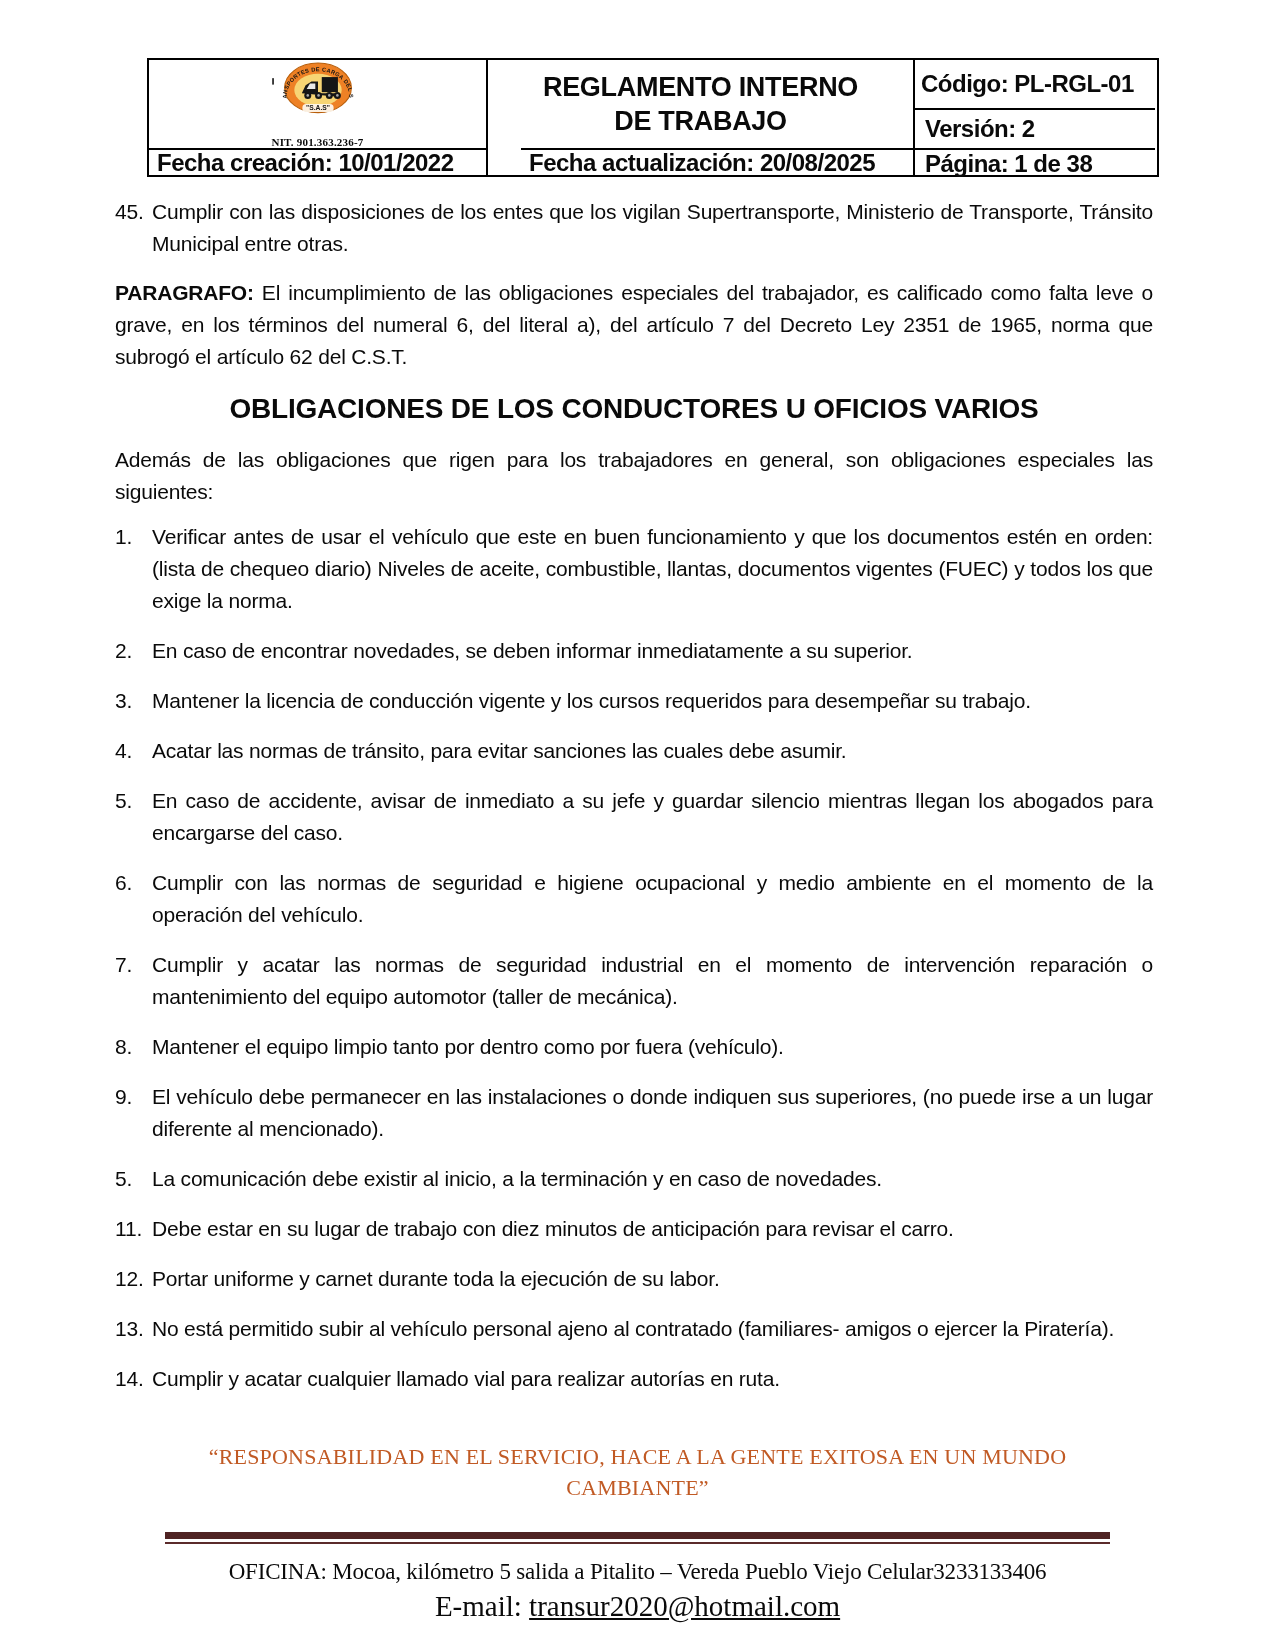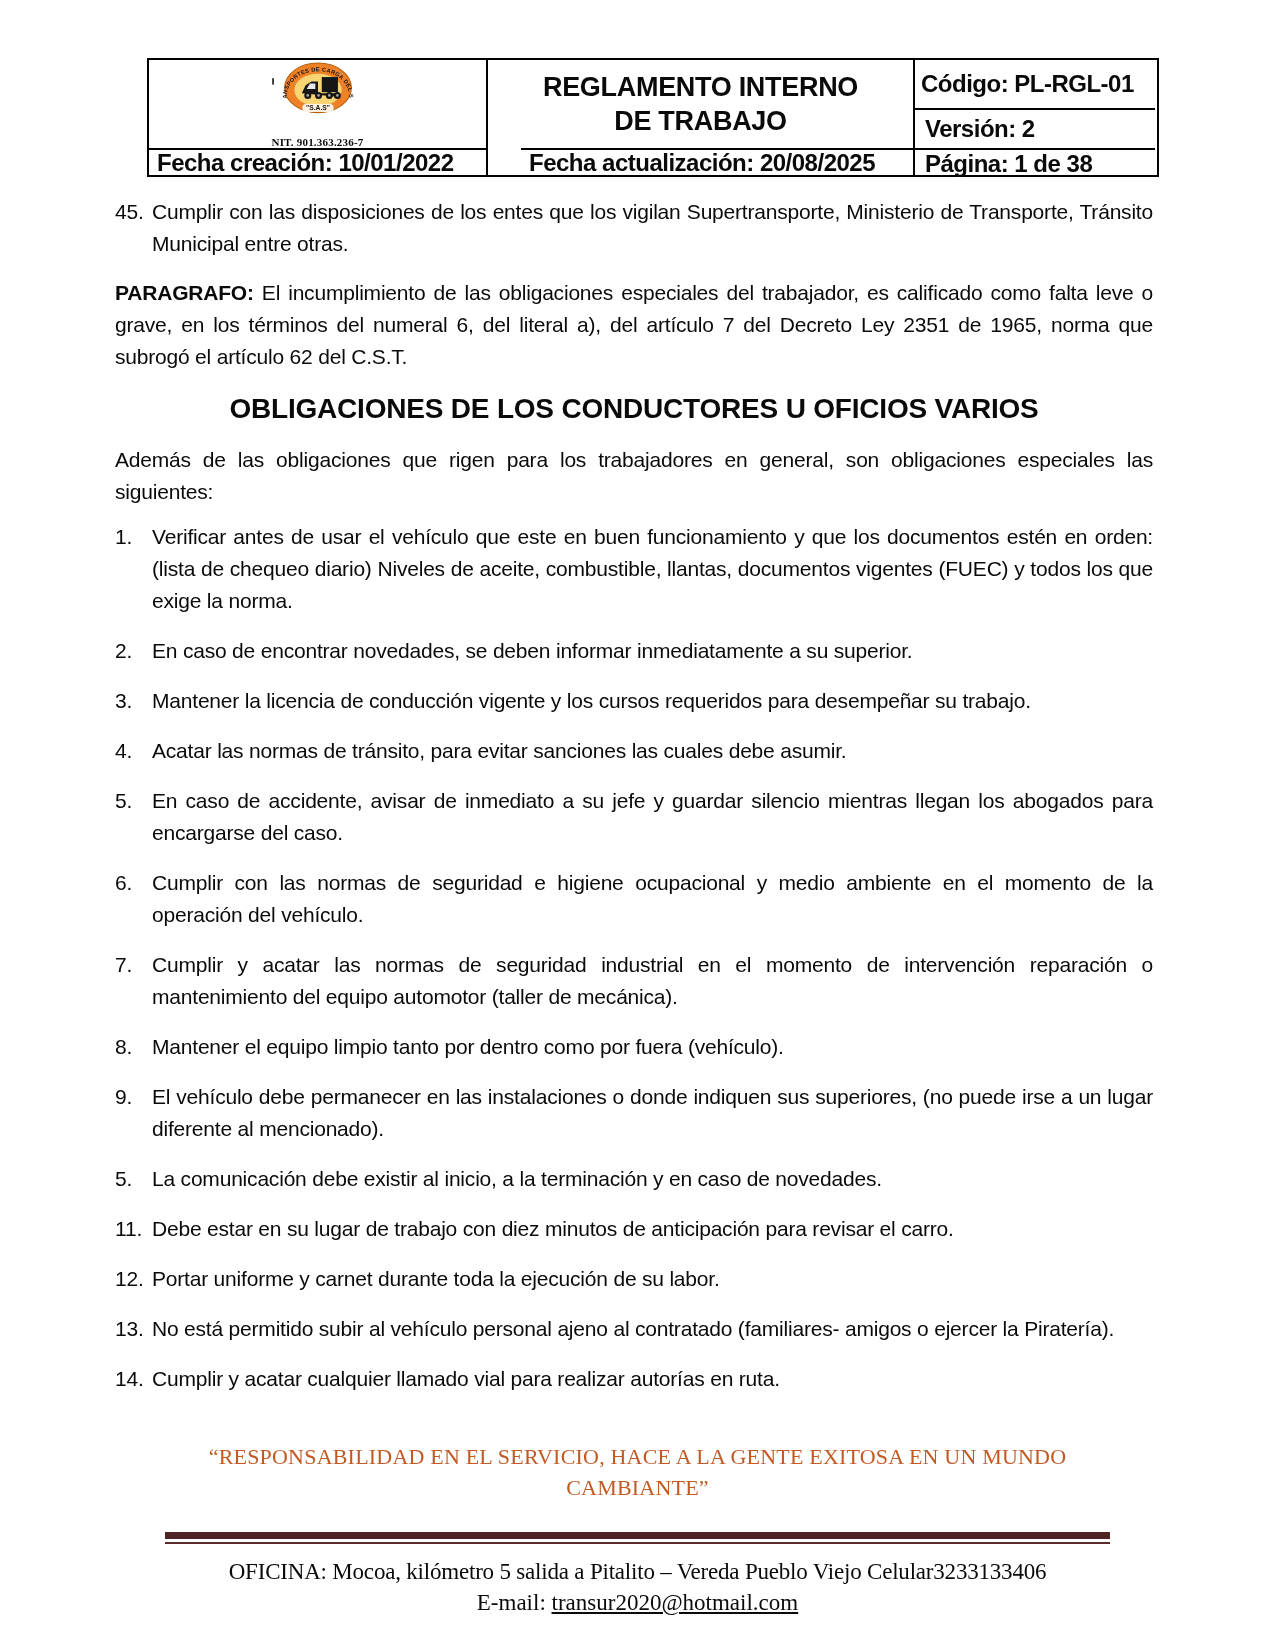--- a/index.html
+++ b/index.html
@@ -62,21 +62,21 @@
   }
   .rule-wrap { margin:29px auto 0 auto; width:945px; }
   .rule-thick { height:7px; background:#4f2323; }
   .rule-thin { height:2px; background:#5b2b2b; margin-top:3px; }
   .office {
     font-family:"Liberation Serif", serif;
     font-size:23px; line-height:33px;
     text-align:center; color:#0a0a0a; margin-top:11px;
     letter-spacing:-0.2px;
   }
-  .email-line { font-family:"Liberation Serif", serif; font-size:23px; text-align:center; color:#0a0a0a; margin-top:2px; }
+  .email-line { font-family:"Liberation Serif", serif; font-size:29px; text-align:center; color:#0a0a0a; margin-top:2px; }
   .email-line a { color:#0a0a0a; text-decoration:underline; }
 
   
   .logo-svg { display:block; }
 </style>
 </head>
 <body>
 
 <div class="page">
 

